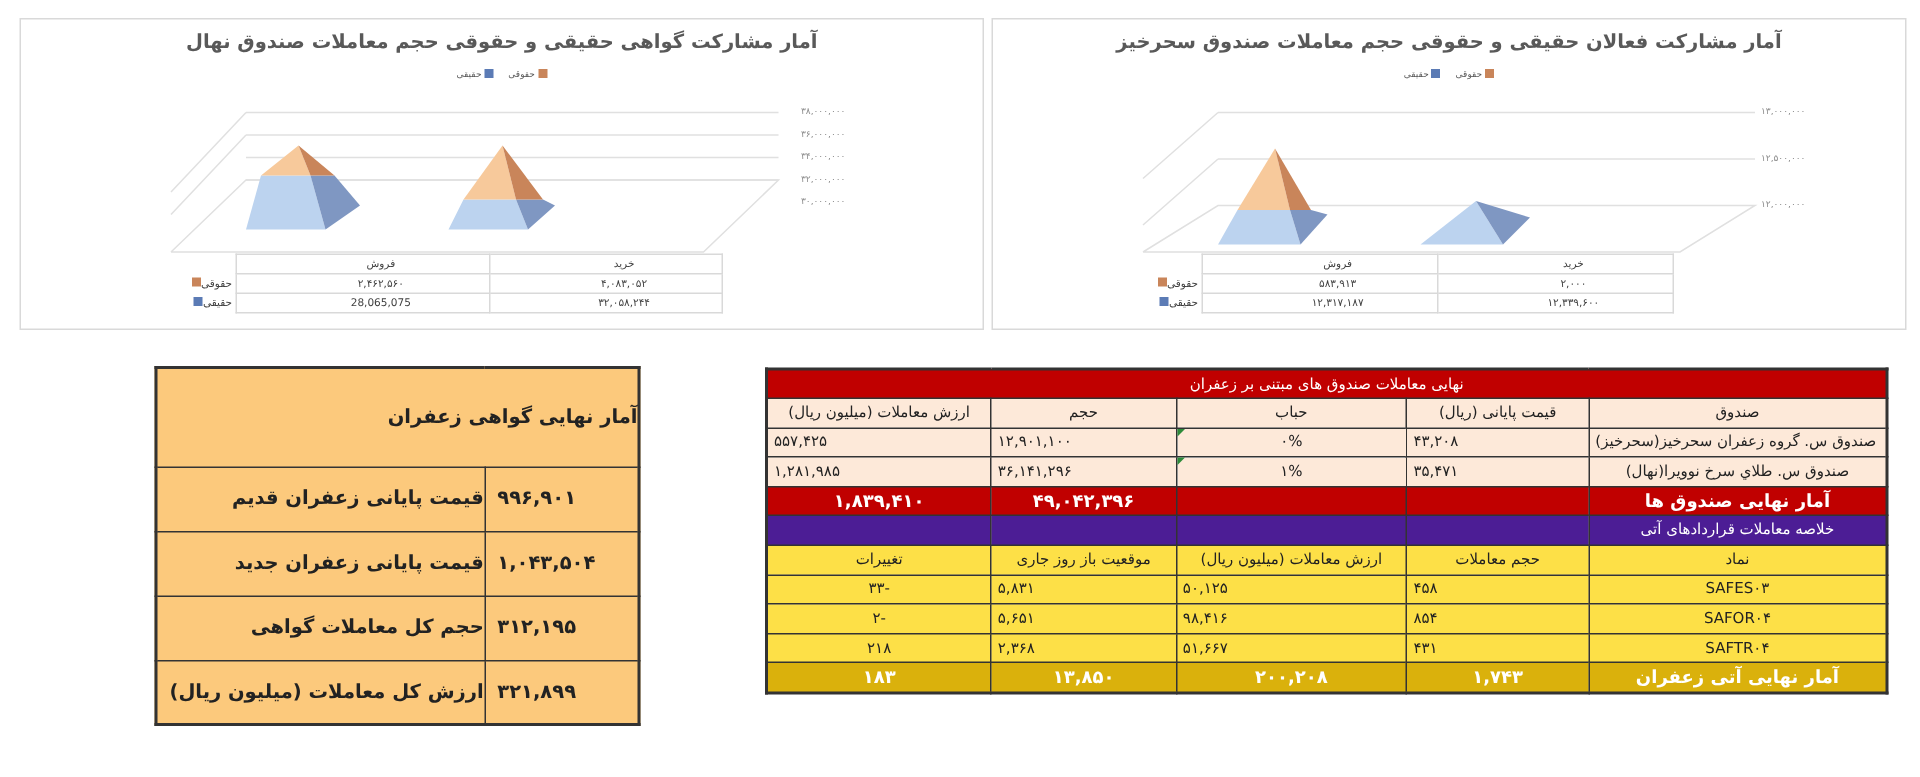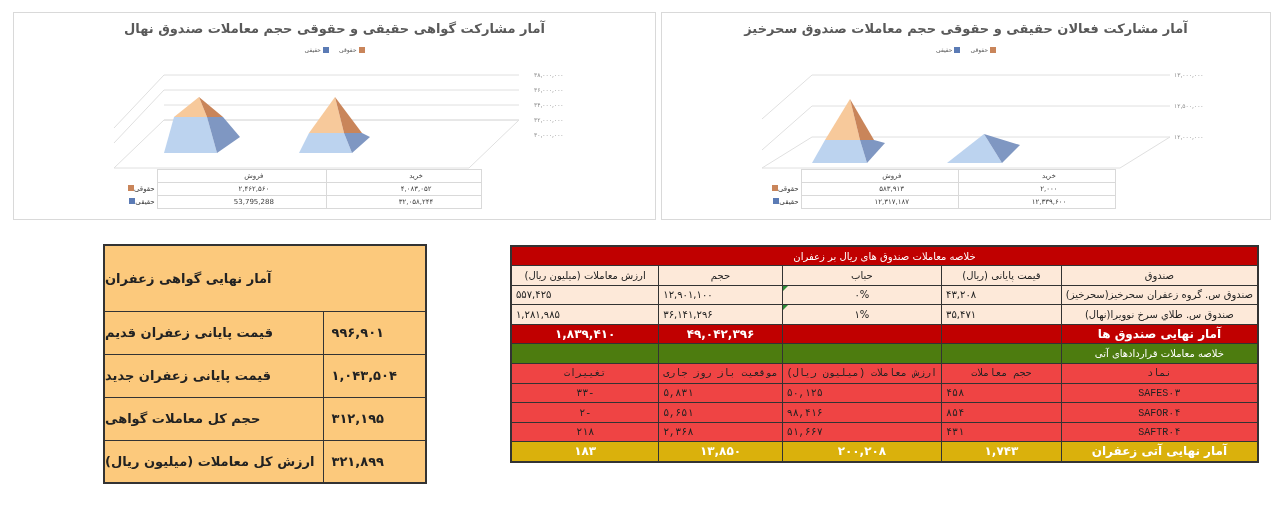--- a/index.html
+++ b/index.html
@@ -16,32 +16,32 @@
   .datatable { position: absolute; border-collapse: collapse; font-size: 7px; color: #404040; }
   .datatable td { border: 1px solid #d9d9d9; text-align: center; height: 13px; padding-left: 24px; }
   .datatable td.lbl { border: none; text-align: right; padding-right: 2px; white-space: nowrap; direction: rtl; }
   .sw-o { background: #c9855a; }
   .sw-b { background: #5b7bb5; }
   svg.plot { position: absolute; left: 0; top: 0; }
 
   
   .stat { position: absolute; left: 103px; top: 244px; width: 324px; border-collapse: collapse; background: #fcc97c; border: 2px solid #333; }
   .stat td { border: 1px solid #333; height: 43px; font-weight: bold; font-size: 13px; color: #222; direction: rtl; }
-  .stat .head td { height: 66px; text-align: left; font-size: 13px; }
+  .stat .head td { height: 66px; text-align: right; font-size: 13px; }
   .stat td.val { text-align: left; padding-left: 8px; width: 103px; }
-  .stat td.key { text-align: left; }
+  .stat td.key { text-align: right; }
 
   
   .sum { position: absolute; left: 510px; top: 245px; width: 749px; border-collapse: collapse; border: 2px solid #333; font-size: 10px; direction: rtl; }
   .sum td { border: 1px solid #333; height: 19.6px; padding: 0 4px; white-space: nowrap; }
   .sum .red td { background: #c00000; color: #fff; }
   .sum .pink td { background: #fde9d9; color: #222; }
   .sum .red-total td { background: #c00000; color: #fff; font-weight: bold; font-size: 12px; }
-  .sum .gold td { background: #4d7c0f; color: #fff; }
-  .sum .lgold td { background: #ef4444; color: #222; font-family: Liberation Mono, monospace; }
+  .sum .gold td { background: #4c1d95; color: #fff; }
+  .sum .lgold td { background: #fde047; color: #222; }
   .sum .gold-total td { background: #dab10c; color: #fff; font-weight: bold; font-size: 12px; }
   .c { text-align: center; }
   .r { text-align: left; }
   .l { text-align: left; margin-top: 40px; }
   .tri { position: relative; }
   .tri::after { content: ""; position: absolute; left: 0; top: 0; border-top: 5px solid #2e8b3a; border-right: 5px solid transparent; }
 </style>
 </head>
 <body>
 
@@ -86,21 +86,21 @@
           <td>فروش</td>
           <td>خرید</td>
         </tr>
     <tr>
           <td class="lbl"><span>حقوقی</span><span class="sw sw-o" style="display:inline-block;width:6px;height:6px;margin-left:2px"></span></td>
           <td>۲,۴۶۲,۵۶۰</td>
           <td>۴,۰۸۳,۰۵۲</td>
         </tr>
     <tr>
           <td class="lbl"><span>حقیقی</span><span class="sw sw-b" style="display:inline-block;width:6px;height:6px;margin-left:2px"></span></td>
-          <td>53,795,288</td>
+          <td>28,065,075</td>
           <td>۳۲,۰۵۸,۲۴۴</td>
         </tr>
   </tbody>
     </table>
 </div>
 
 <div class="chart chart-right">
   <div class="chart-title">آمار مشارکت فعالان حقیقی و حقوقی حجم معاملات صندوق سحرخیز</div>
   <div class="legend">
     <span class="item"><span class="sw sw-o"></span><span>حقوقی</span></span>
@@ -176,21 +176,21 @@
 <table class="sum">
   <colgroup>
       <col style="width:155px">
       <col style="width:120px">
       <col style="width:152px">
       <col style="width:122px">
       <col style="width:148px">
     </colgroup>
   <tbody>
       <tr class="red">
-        <td colspan="5" class="c">خلاصه معاملات صندوق های ریال بر زعفران</td>
+        <td colspan="5" class="c">نهایی معاملات صندوق های مبتنی بر زعفران</td>
       </tr>
   <tr class="pink">
     <td class="c">صندوق</td>
     <td class="c">قیمت پایانی (ریال)</td>
     <td class="c">حباب</td>
     <td class="c">حجم</td>
     <td class="c">ارزش معاملات (میلیون ریال)</td>
   </tr>
   <tr class="pink">
     <td class="r">صندوق س. گروه زعفران سحرخیز(سحرخیز)</td>

